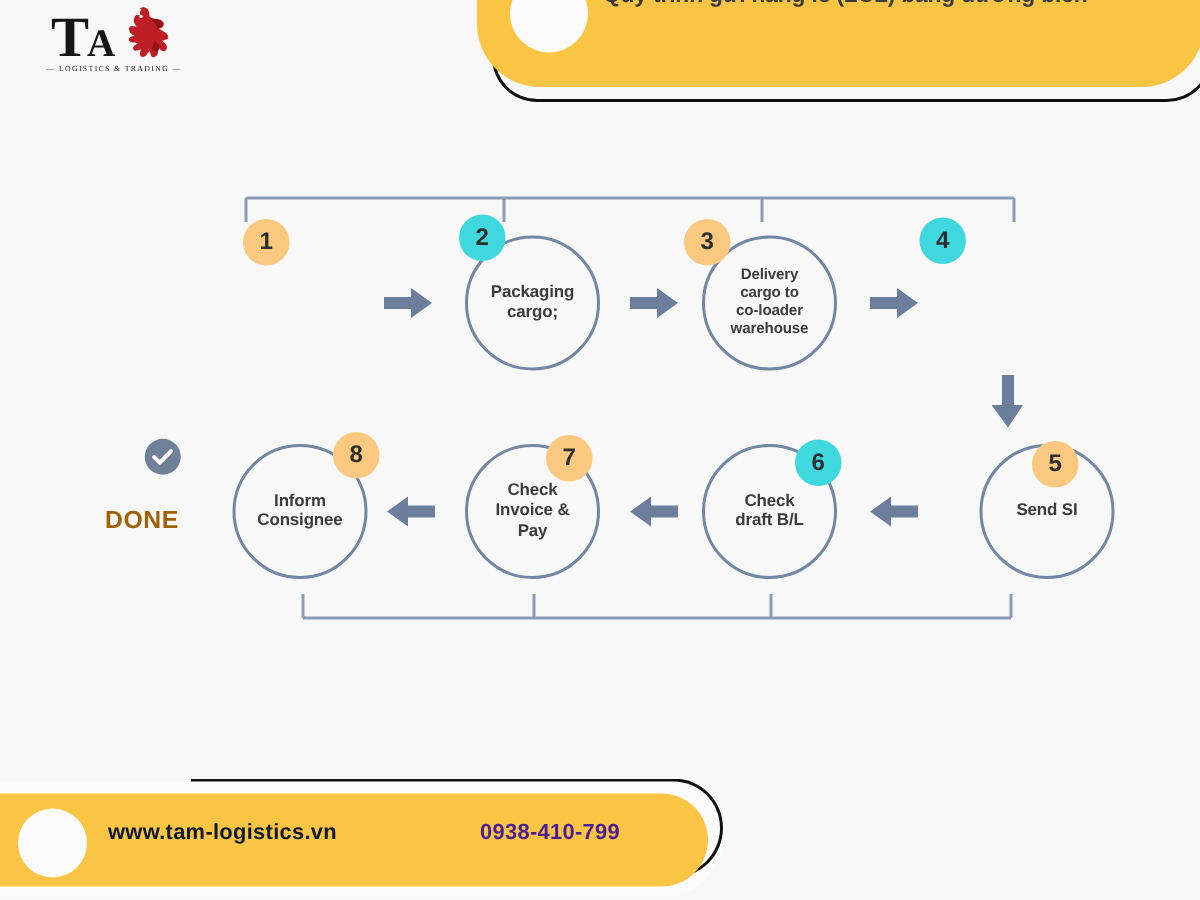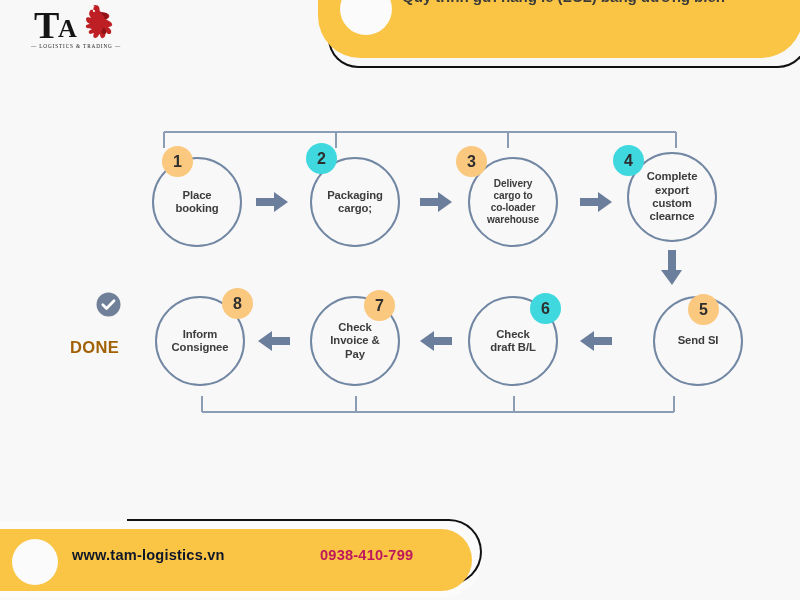--- a/index.html
+++ b/index.html
@@ -141,21 +141,21 @@
     font-weight: 700;
     color: #0f172a;
     letter-spacing: 0.2px;
     white-space: nowrap;
   }
   .footer-phone {
     position: absolute;
     left: 338px; top: 18px;
     font-size: 14.6px;
     font-weight: 700;
-    color: #be185d;
+    color: #4c1d95;
     letter-spacing: 0.2px;
     white-space: nowrap;
   }
 
   
   .flow { position: absolute; left: 0; top: 0; width: 800px; height: 600px; }
 
   .node {
     position: absolute;
     width: 90px; height: 90px;
@@ -249,23 +249,20 @@
   </svg>
 
   <svg class="bracket" style="left:198px; top:392px;" width="480" height="26">
     <path d="M4 20 H476" stroke="#8b9cb5" stroke-width="2" fill="none"></path>
     <path d="M4 20 V4" stroke="#8b9cb5" stroke-width="2" fill="none"></path>
     <path d="M158 20 V4" stroke="#8b9cb5" stroke-width="2" fill="none"></path>
     <path d="M316 20 V4" stroke="#8b9cb5" stroke-width="2" fill="none"></path>
     <path d="M476 20 V4" stroke="#8b9cb5" stroke-width="2" fill="none"></path>
   </svg>
 
-  <div class="node" style="left:152px; top:157px;">
-    <div class="node-label">Place<br>booking</div>
-  </div>
   <div class="badge orange" style="left:162px; top:146px;">1</div>
 
   <svg class="arrow-right" style="left:256px; top:191px;" viewBox="0 0 34 22">
     <path fill="#6b7e9b" d="M0 7h18V1l14 10-14 10v-6H0z"></path>
   </svg>
 
   <div class="node" style="left:310px; top:157px;">
     <div class="node-label">Packaging<br>cargo;</div>
   </div>
   <div class="badge cyan" style="left:306px; top:143px;">2</div>
@@ -276,23 +273,20 @@
 
   <div class="node" style="left:468px; top:157px;">
     <div class="node-label small">Delivery<br>cargo to<br>co-loader<br>warehouse</div>
   </div>
   <div class="badge orange" style="left:456px; top:146px;">3</div>
 
   <svg class="arrow-right" style="left:580px; top:191px;" viewBox="0 0 34 22">
     <path fill="#6b7e9b" d="M0 7h18V1l14 10-14 10v-6H0z"></path>
   </svg>
 
-  <div class="node" style="left:627px; top:152px;">
-    <div class="node-label">Complete<br>export<br>custom<br>clearnce</div>
-  </div>
   <div class="badge cyan" style="left:613px; top:145px;">4</div>
 
   <svg class="arrow-down" style="left:661px; top:250px;" viewBox="0 0 22 36">
     <path fill="#6b7e9b" d="M7 0h8v20h6L11 35 0 20h7z"></path>
   </svg>
 
   <div class="node" style="left:653px; top:296px;">
     <div class="node-label">Send SI</div>
   </div>
   <div class="badge orange" style="left:688px; top:294px;">5</div>

